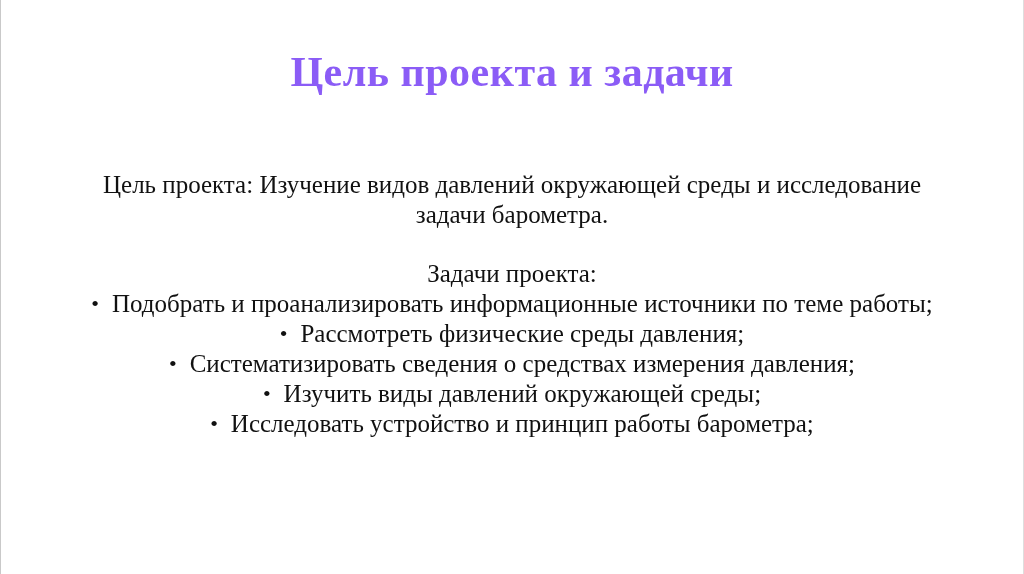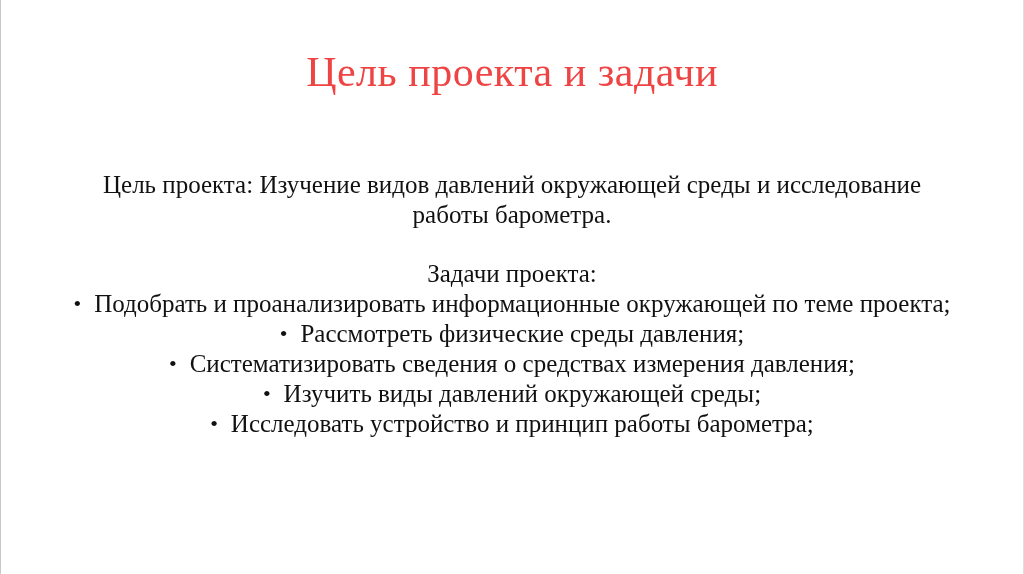--- a/index.html
+++ b/index.html
@@ -18,22 +18,22 @@
     overflow: hidden;
     font-family: "Liberation Serif", "DejaVu Serif", serif;
     color: #111111;
   }
   .slide-title {
     margin: 0;
     padding-top: 44px;
     text-align: center;
     font-size: 42px;
     line-height: 56px;
-    font-weight: normal;
-    color: #ef4444;
+    font-weight: bold;
+    color: #8b5cf6;
     letter-spacing: 0.5px;
   }
   .slide-body {
     margin-top: 70px;
     padding: 0 20px;
     text-align: center;
     font-size: 25px;
     line-height: 30px;
   }
   .goal-line {
@@ -61,28 +61,28 @@
 <body>
 
 <div class="slide">
 
   <h1 class="slide-title">Цель проекта и задачи</h1>
 
   <div class="slide-body">
 
     <div class="goal-paragraph">
       <div class="goal-line">Цель проекта: Изучение видов давлений окружающей среды и исследование</div>
-      <div class="goal-line">работы барометра.</div>
+      <div class="goal-line">задачи барометра.</div>
     </div>
 
     <div class="tasks-heading">Задачи проекта:</div>
 
     <ul class="task-list">
       <li class="task-item">
-        <span class="bullet-marker">•</span><span>Подобрать и проанализировать информационные окружающей по теме проекта;</span>
+        <span class="bullet-marker">•</span><span>Подобрать и проанализировать информационные источники по теме работы;</span>
       </li>
       <li class="task-item">
         <span class="bullet-marker">•</span><span>Рассмотреть физические среды давления;</span>
       </li>
       <li class="task-item">
         <span class="bullet-marker">•</span><span>Систематизировать сведения о средствах измерения давления;</span>
       </li>
       <li class="task-item">
         <span class="bullet-marker">•</span><span>Изучить виды давлений окружающей среды;</span>
       </li>

